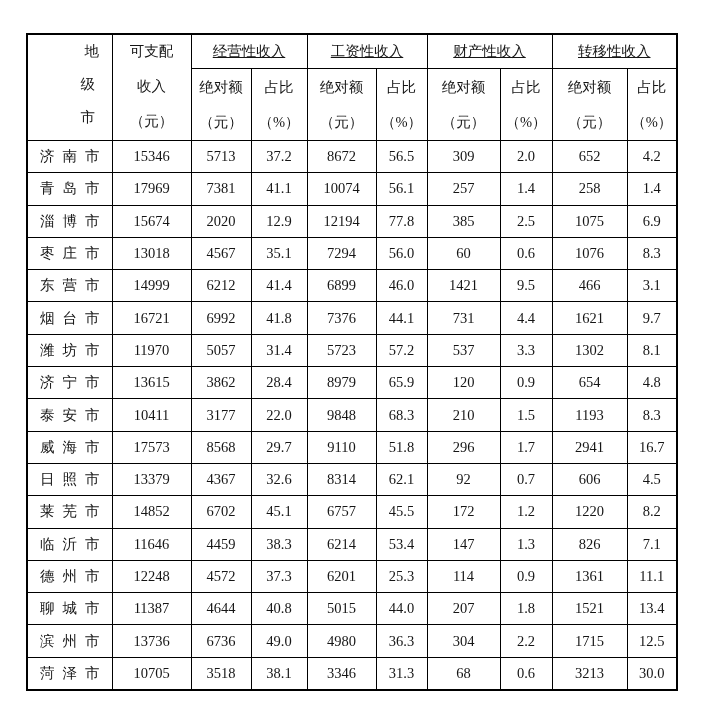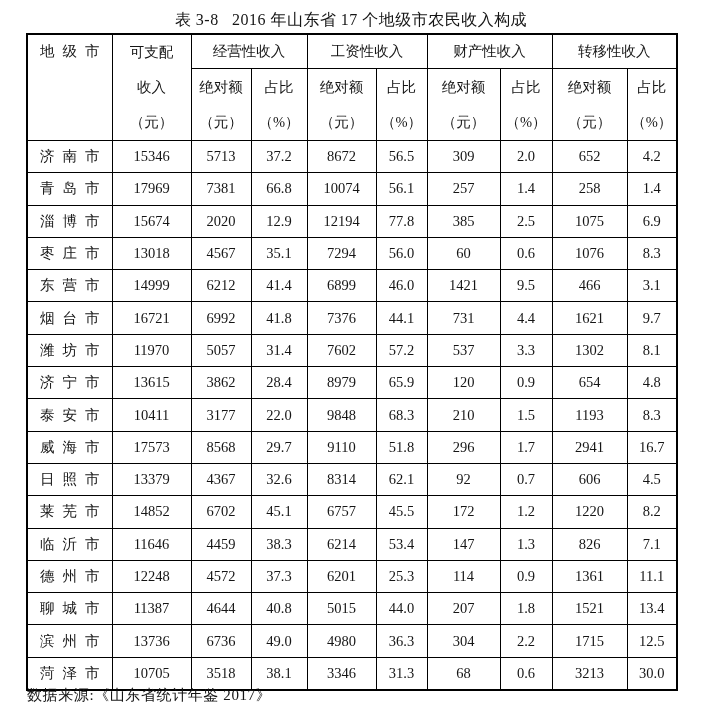--- a/index.html
+++ b/index.html
@@ -33,47 +33,46 @@
   }
   .income-table th, .income-table td {
     border: 1.5px solid #000;
     text-align: center;
     vertical-align: middle;
     font-weight: normal;
     font-size: 14.5px;
     padding: 0;
     overflow: hidden;
   }
-  .income-table thead th.group-cell { height: 33px; }
+  .income-table thead th.group-cell { height: 33px; text-decoration: underline; }
   .income-table thead tr.sub-row th { height: 71px; margin-left: 34px; }
   .hdr-line { line-height: 34px; height: 34px; }
   th.city-hdr { vertical-align: top; }
-  th.city-hdr .hdr-line { line-height: 33px; height: 33px; }
+  th.city-hdr .hdr-line { line-height: 33px; height: 33px; padding-left: 44px; }
   th.disp-hdr { vertical-align: top; }
-  th.disp-hdr .hdr-line { line-height: 35px; height: 35px; }
+  th.disp-hdr .hdr-line { line-height: 35px; height: 35px; font-family: Liberation Mono, monospace; }
   .sub-row .hdr-line { line-height: 35px; height: 35px; }
   .income-table tbody td { height: 31.3px; }
   td.city-cell, th.city-hdr {
     letter-spacing: 0.55em;
     text-indent: 0.55em;
   }
   .footer {
     position: absolute;
     left: 27px;
     top: 686px;
     font-size: 15px;
     letter-spacing: 0.04em;
   }
 </style>
 </head>
 <body>
 
 <div class="page">
 
-  <div class="title">表 3-8   2016 年山东省 17 个地级市农民收入构成</div>
 
   <table class="income-table">
     <colgroup>
       <col style="width:85px">
         <col style="width:79px">
       <col style="width:60px">
         <col style="width:56px">
       <col style="width:69px">
         <col style="width:51px">
       <col style="width:73px">
@@ -141,21 +140,21 @@
           <td>56.5</td>
           <td>309</td>
           <td>2.0</td>
           <td>652</td>
           <td>4.2</td>
         </tr>
         <tr>
           <td class="city-cell">青岛市</td>
           <td>17969</td>
           <td>7381</td>
-          <td>66.8</td>
+          <td>41.1</td>
           <td>10074</td>
           <td>56.1</td>
           <td>257</td>
           <td>1.4</td>
           <td>258</td>
           <td>1.4</td>
         </tr>
         <tr>
           <td class="city-cell">淄博市</td>
           <td>15674</td>
@@ -202,21 +201,21 @@
           <td>731</td>
           <td>4.4</td>
           <td>1621</td>
           <td>9.7</td>
         </tr>
         <tr>
           <td class="city-cell">潍坊市</td>
           <td>11970</td>
           <td>5057</td>
           <td>31.4</td>
-          <td>7602</td>
+          <td>5723</td>
           <td>57.2</td>
           <td>537</td>
           <td>3.3</td>
           <td>1302</td>
           <td>8.1</td>
         </tr>
         <tr>
           <td class="city-cell">济宁市</td>
           <td>13615</td>
           <td>3862</td>
@@ -332,15 +331,14 @@
           <td>3346</td>
           <td>31.3</td>
           <td>68</td>
           <td>0.6</td>
           <td>3213</td>
           <td>30.0</td>
         </tr>
       </tbody>
   </table>
 
-  <div class="footer">数据来源:《山东省统计年鉴  2017》</div>
 
 </div>
 
 </body></html>

